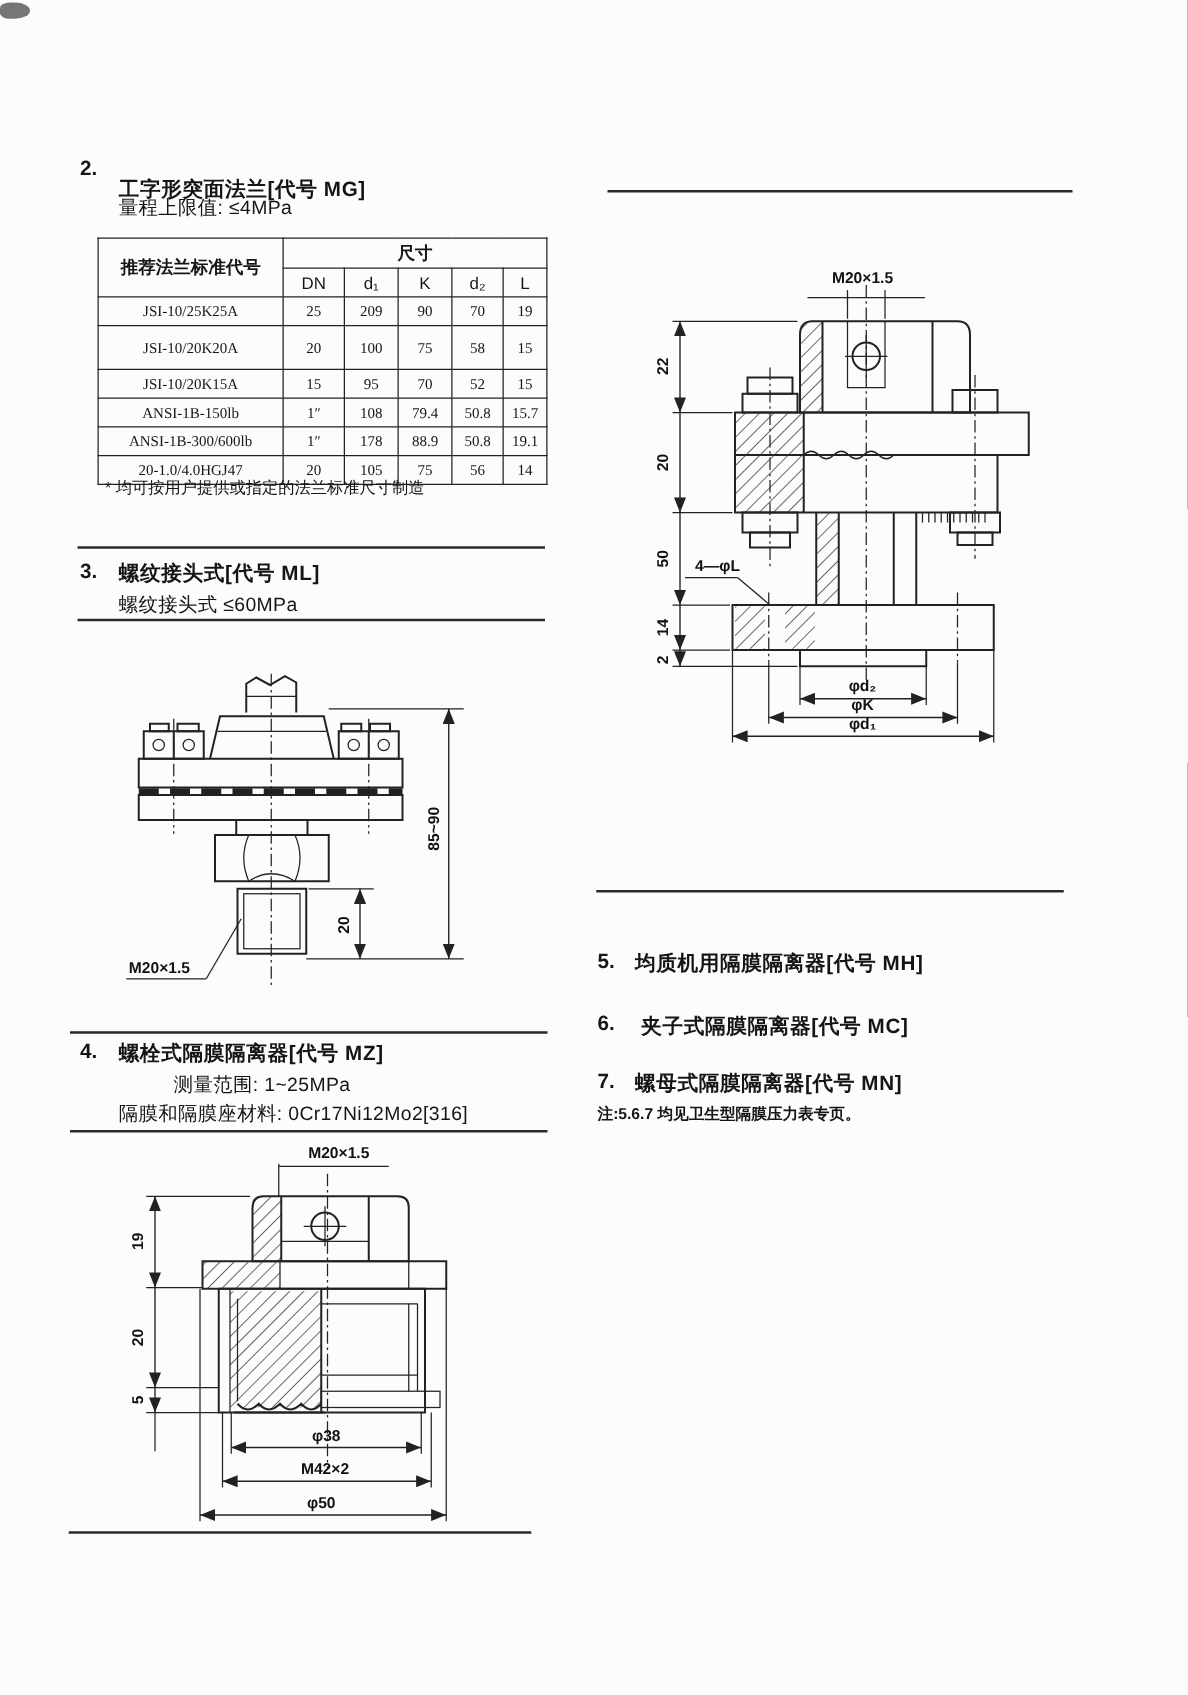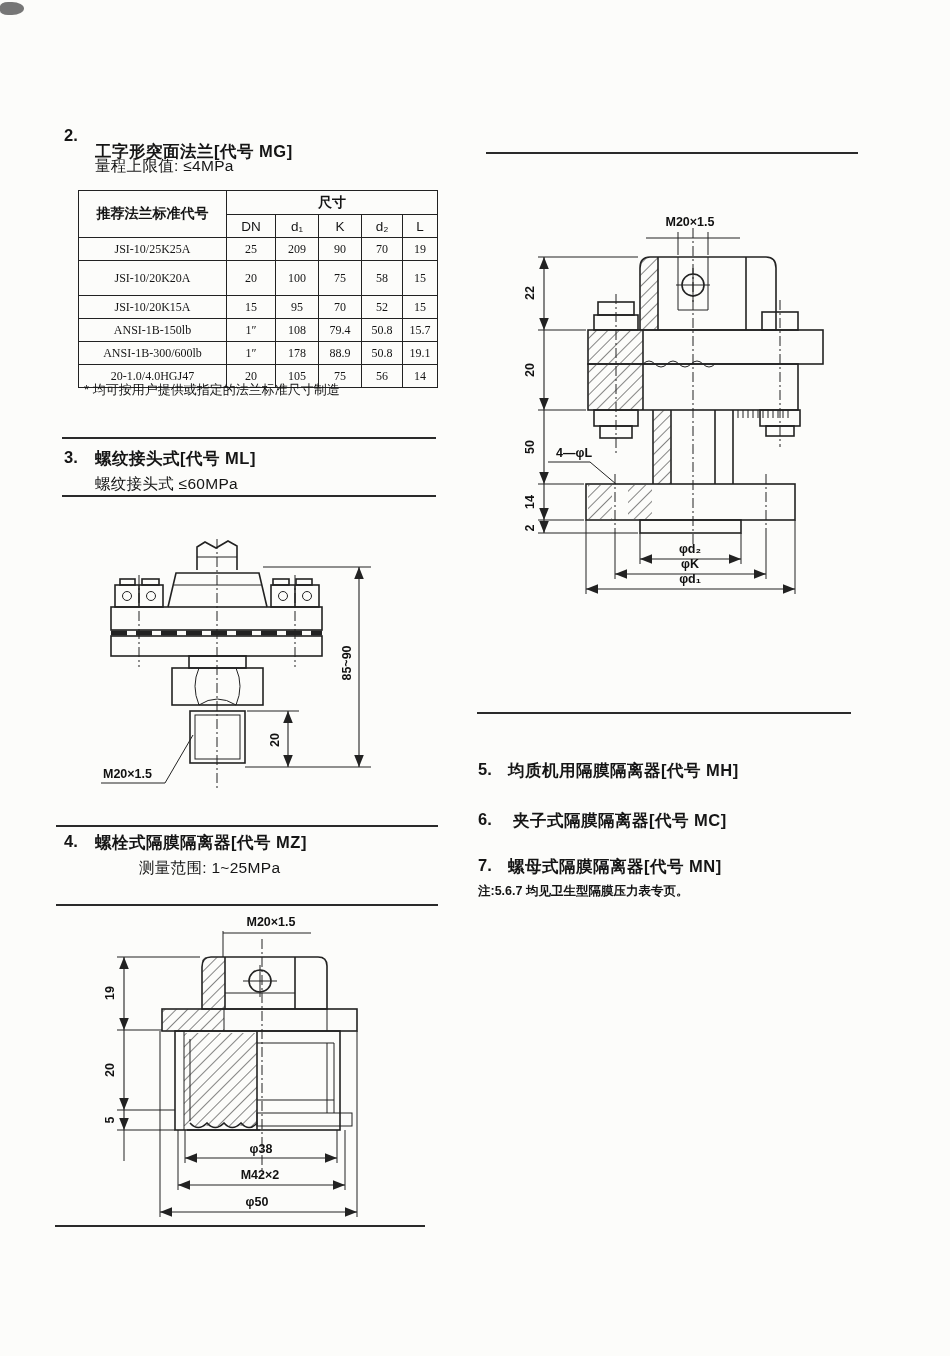--- a/index.html
+++ b/index.html
@@ -167,20 +167,21 @@
 
     <line class="thin" x1="188" y1="32" x2="296" y2="32"></line>
     <line class="dim" x1="284" y1="32" x2="284" y2="232" marker-start="url(#aL)" marker-end="url(#aL)"></line>
     <text class="lab" x="276" y="128" transform="rotate(-90 276 128)" text-anchor="middle">85~90</text>
   </svg>
 
   <div class="rule" style="left:56px;top:825px;width:382px;"></div>
   <span class="abs sec-num" style="left:64px;top:832px;">4.</span>
   <span class="abs sec-title" style="left:95px;top:832px;">螺栓式隔膜隔离器[代号 MZ]</span>
   <span class="abs sec-sub" style="left:95px;top:858px;margin-left:44px;">测量范围: 1~25MPa</span>
+  <span class="abs sec-sub" style="left:95px;top:881px;">隔膜和隔膜座材料: 0Cr17Ni12Mo2[316]</span>
   <div class="rule" style="left:56px;top:904px;width:382px;"></div>
 
   <svg class="abs" style="left:57px;top:913px;" width="355" height="320" viewBox="0 0 355 320">
     <defs>
       <marker id="aM" viewBox="0 0 10 8" markerWidth="11" markerHeight="9" refX="10" refY="4" orient="auto-start-reverse">
           <path d="M0,0L10,4L0,8z" fill="#222"></path>
         </marker>
       <pattern id="hM" patternUnits="userSpaceOnUse" width="8" height="8" patternTransform="rotate(45)">
           <line x1="0" y1="0" x2="0" y2="8" stroke="#333" stroke-width="1.2"></line>
         </pattern>

